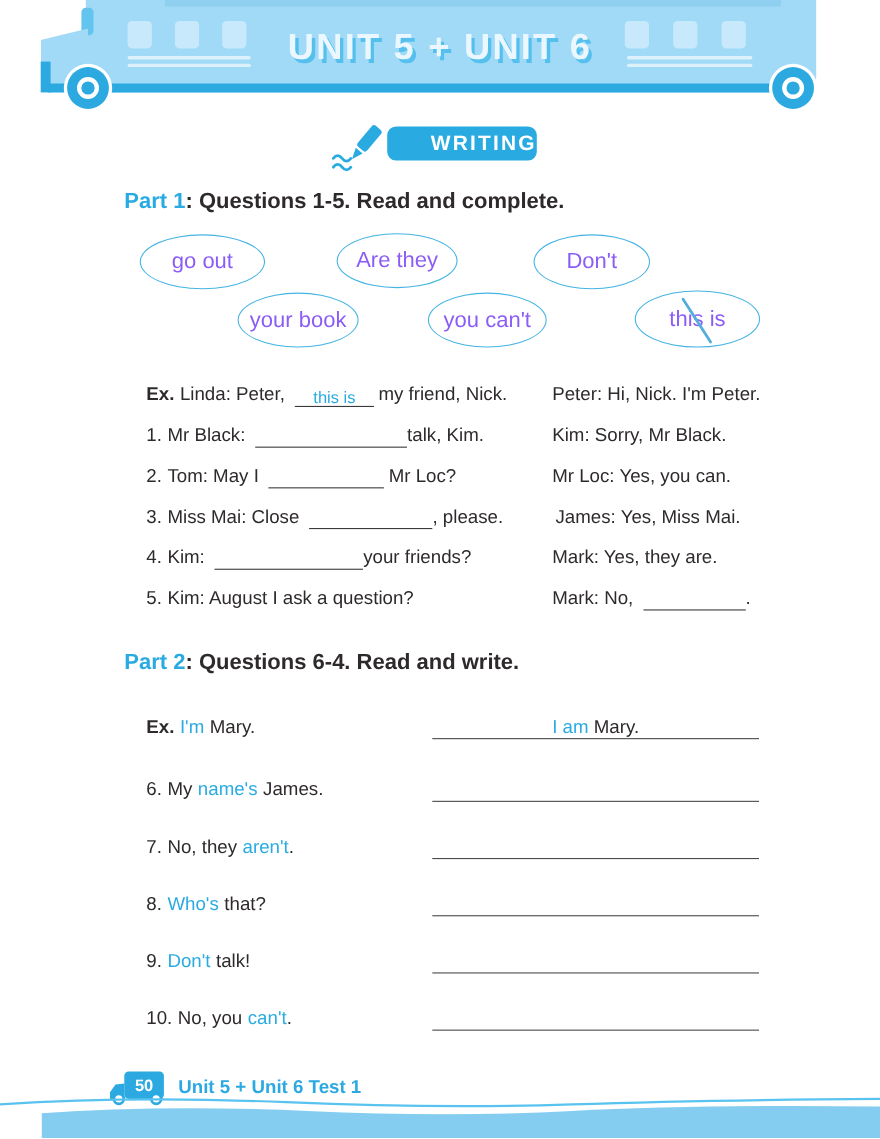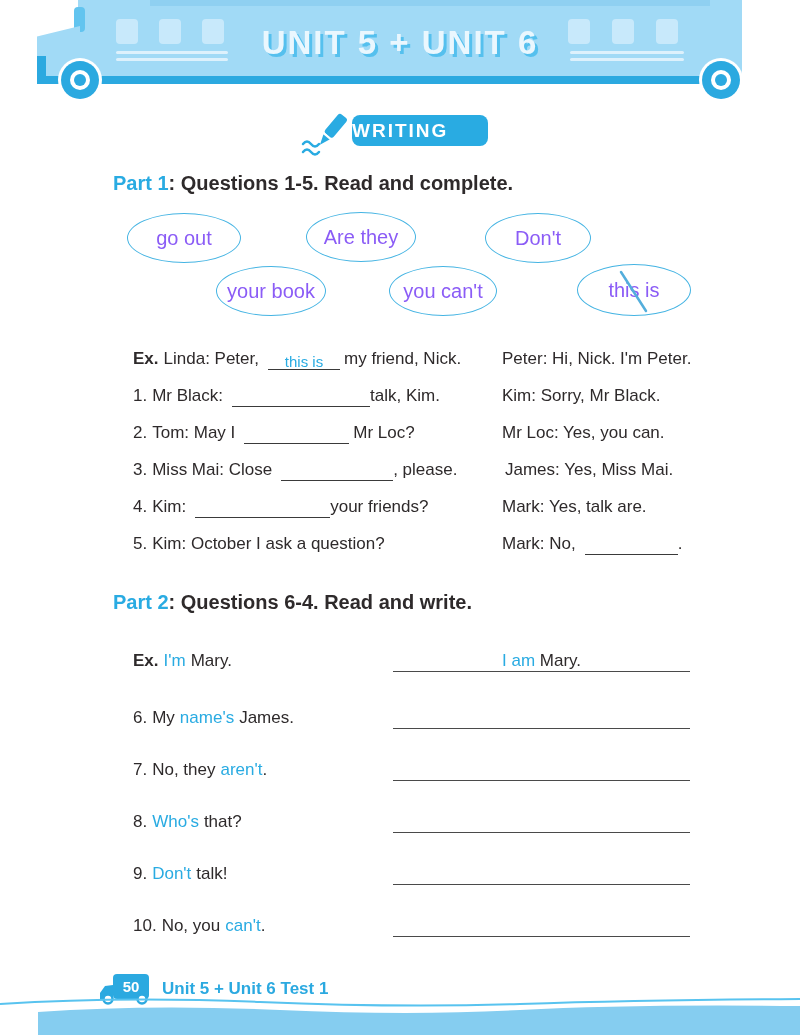--- a/index.html
+++ b/index.html
@@ -25,21 +25,21 @@
   .wheel { position:absolute; width:44px; height:44px; border-radius:50%; background:#ffffff;
     display:flex; align-items:center; justify-content:center; }
   .wheel-ring { width:38px; height:38px; border-radius:50%; background:#2BA9E0;
     display:flex; align-items:center; justify-content:center; }
   .wheel-white { width:20px; height:20px; border-radius:50%; background:#ffffff;
     display:flex; align-items:center; justify-content:center; }
   .wheel-dot { width:12px; height:12px; border-radius:50%; background:#2BA9E0; }
   
   .badge-box { position:absolute; left:352px; top:115px; width:136px; height:31px;
     background:#29ABE2; border-radius:8px; color:#ffffff; font-weight:bold;
-    font-size:19px; letter-spacing:2px; text-align:left; line-height:31px; }
+    font-size:19px; letter-spacing:2px; text-align:right; line-height:31px; }
   .pen-svg { position:absolute; left:299px; top:106px; }
   
   .part-heading { position:absolute; left:113px; font-size:20px; font-weight:bold; color:#2e2a2b; }
   .part-heading .blue { color:#29ABE2; }
   
   .oval { position:absolute; border:1.6px solid #45B4E3; border-radius:50%;
     display:flex; align-items:center; justify-content:center; font-size:20px; color:#8b5cf6;text-align:right; }
   .oval svg { position:absolute; left:0; top:0; }
   
   .row { position:absolute; left:133px; right:30px; height:26px; font-size:17px;
@@ -148,24 +148,24 @@
   <div class="row" style="top:422px">
     <span class="seg">2.</span><span class="seg">Tom: May I</span><span class="blank" style="width:105px"></span><span class="seg">Mr Loc?</span>
     <div class="rcol">Mr Loc: Yes, you can.</div>
   </div>
   <div class="row" style="top:459px">
     <span class="seg">3.</span><span class="seg">Miss Mai: Close</span><span class="blank mr0" style="width:112px"></span><span class="seg">, please.</span>
     <div class="rcol" style="left:372px">James: Yes, Miss Mai.</div>
   </div>
   <div class="row" style="top:496px">
     <span class="seg">4.</span><span class="seg">Kim:</span><span class="blank mr0" style="width:135px"></span><span class="seg">your friends?</span>
-    <div class="rcol">Mark: Yes, talk are.</div>
+    <div class="rcol">Mark: Yes, they are.</div>
   </div>
   <div class="row" style="top:533px">
-    <span class="seg">5.</span><span class="seg">Kim: October I ask a question?</span>
+    <span class="seg">5.</span><span class="seg">Kim: August I ask a question?</span>
     <div class="rcol">
       <span class="seg">Mark: No,</span><span class="blank mr0" style="width:93px"></span><span>.</span>
     </div>
   </div>
 
   <div class="part-heading" style="top:591px">
     <span class="blue">Part 2</span><span>: Questions 6-4. Read and write.</span>
   </div>
 
   <div class="row" style="top:650px">

